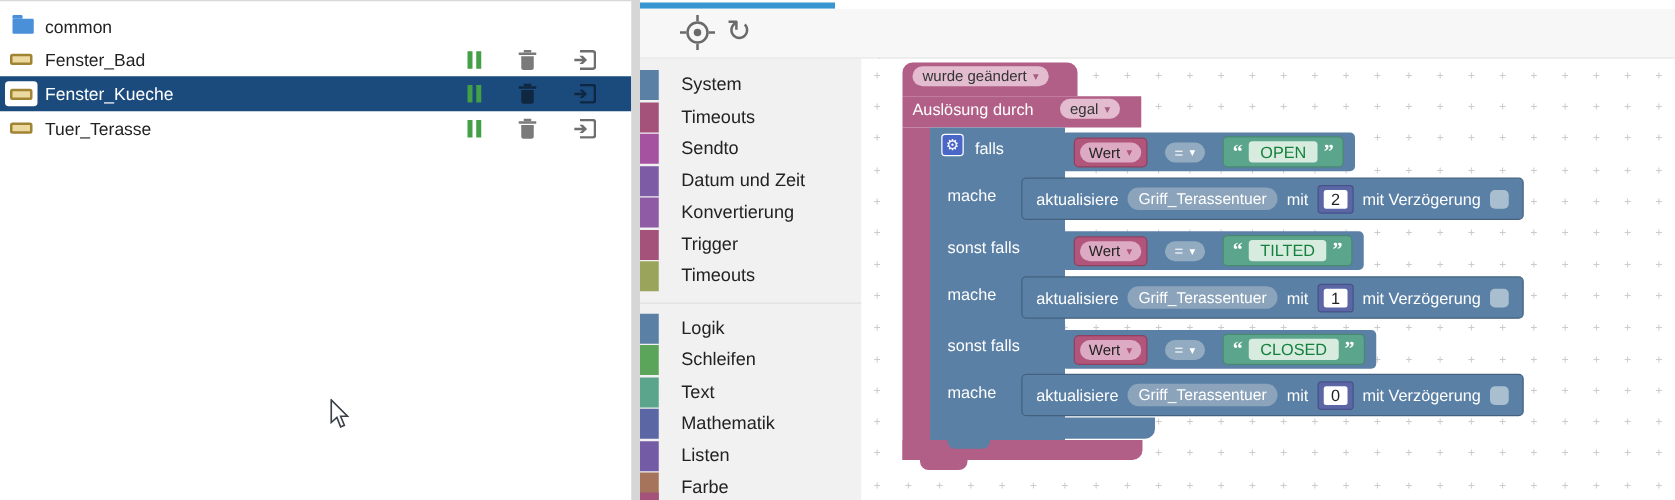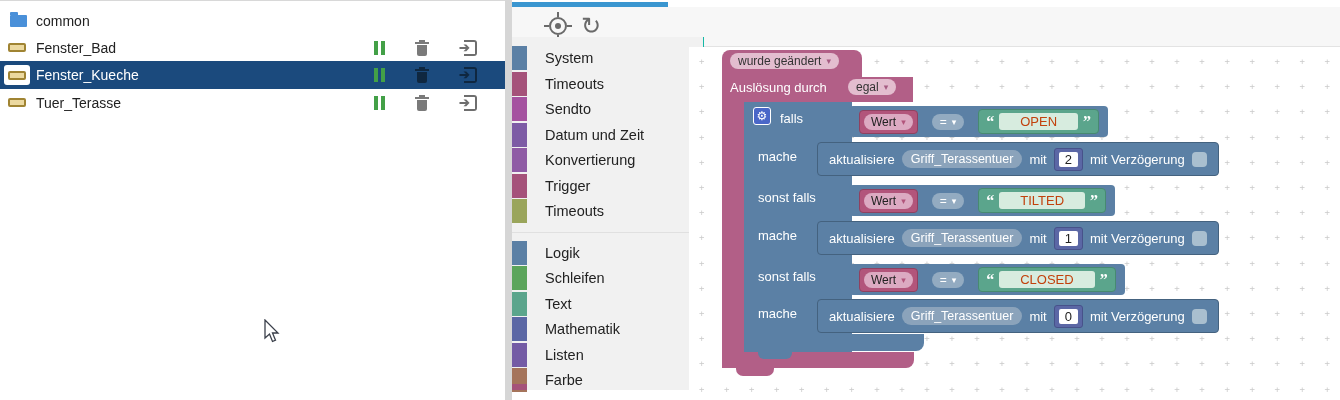--- a/index.html
+++ b/index.html
@@ -40,21 +40,21 @@
   .crosshair-icon .ring { position:absolute; left:6px; top:6px; width:18px; height:18px; border:2px solid #6a6a6a; border-radius:50%; }
   .crosshair-icon .dot { position:absolute; left:12px; top:12px; width:6px; height:6px; background:#6a6a6a; border-radius:50%; }
   .crosshair-icon .t { position:absolute; left:14px; top:1px; width:2px; height:5px; background:#6a6a6a; }
   .crosshair-icon .b { position:absolute; left:14px; bottom:1px; width:2px; height:5px; background:#6a6a6a; }
   .crosshair-icon .l { position:absolute; left:1px; top:14px; width:5px; height:2px; background:#6a6a6a; }
   .crosshair-icon .r { position:absolute; right:1px; top:14px; width:5px; height:2px; background:#6a6a6a; }
   .refresh-icon { position:absolute; left:64px; top:3px; width:30px; height:32px; color:#6a6a6a; font-size:24px; line-height:32px; text-align:center; }
   .refresh-icon::before { content:"\21bb"; }
 
   
-  .toolbox { left:512px; top:37px; width:192px; height:353px; background:#f1f1f1; border-right:1px solid #14b8a6; padding-top:9px; }
+  .toolbox { left:512px; top:47px; width:192px; height:353px; background:#f1f1f1; border-right:1px solid #14b8a6; padding-top:9px; }
   .cat { display:flex; align-items:center; height:24px; margin-bottom:1.5px; cursor:pointer; }
   .cat .bar { width:15px; height:24px; flex:0 0 15px; }
   .cat .lbl { margin-left:18px; font-size:14.5px; color:#222; white-space:nowrap; }
   .group-sep { height:8px; border-bottom:1px solid #e0e0e0; margin-bottom:8px; }
   .partial-bar { position:absolute; left:0; bottom:0; width:15px; height:6px; }
 
   
   .workspace { left:689px; top:47px; width:651px; height:353px; background:#fff; overflow:hidden; }
   .grid { position:absolute; left:10px; top:2px; white-space:pre; color:#cbcbcb;
           font-family:"DejaVu Sans Mono", monospace; font-size:9px; letter-spacing:19.6px; line-height:25.2px; }
@@ -82,21 +82,21 @@
   .gear-icon { position:absolute; width:18px; height:18px; background:#4a67c8; border:1px solid #fff; border-radius:3px;
                color:#fff; font-size:12px; line-height:17px; text-align:center; cursor:pointer; }
   .gear-icon::before { content:"\2699"; }
 
   .compare { display:inline-flex; align-items:center; gap:14px; height:31px; padding:0 9px 0 10px; border-radius:4px; }
   .wert-block { display:inline-flex; align-items:center; background:#b2557b; border:1px solid #8f4160; border-radius:4px; padding:3px 4px; cursor:pointer; }
   .wert-block .dd { background:#dcaac2; color:#222; padding:1px 7px; }
   .wert-block .dd::after { color:#b2557b; }
   .str-block { display:inline-flex; align-items:center; gap:5px; border-radius:4px; padding:3px 7px; border:1px solid #478a71; }
   .q { color:#fff; font-family:"Liberation Serif", serif; font-weight:bold; font-size:16px; line-height:14px; }
-  .str-field { background:#d7ecdf; border-radius:3px; padding:1px 21px; font-size:13px; color:#c2410c; }
+  .str-field { background:#d7ecdf; border-radius:3px; padding:1px 9px; font-size:13px; color:#15803d; }
 
   .stmt { display:inline-flex; align-items:center; gap:7px; height:34px; padding:0 11px; border-radius:4px; border:1px solid #44627f; }
   .item-pill { background:#8ba3bb; border-radius:9px; padding:2px 9px; font-size:12.5px; color:#fff; white-space:nowrap; cursor:pointer; }
   .num-block { display:inline-flex; border-radius:3px; padding:3px 4px; border:1px solid #47528a; cursor:text; }
   .num-field { background:#fff; border-radius:2px; padding:0 6px; font-size:13px; color:#222; }
   .socket { width:15px; height:15px; background:#a9bfcf; border-radius:4px; cursor:pointer; }
 
   .cursor-svg { position:absolute; left:263px; top:318px; }
 </style>
 </head>

